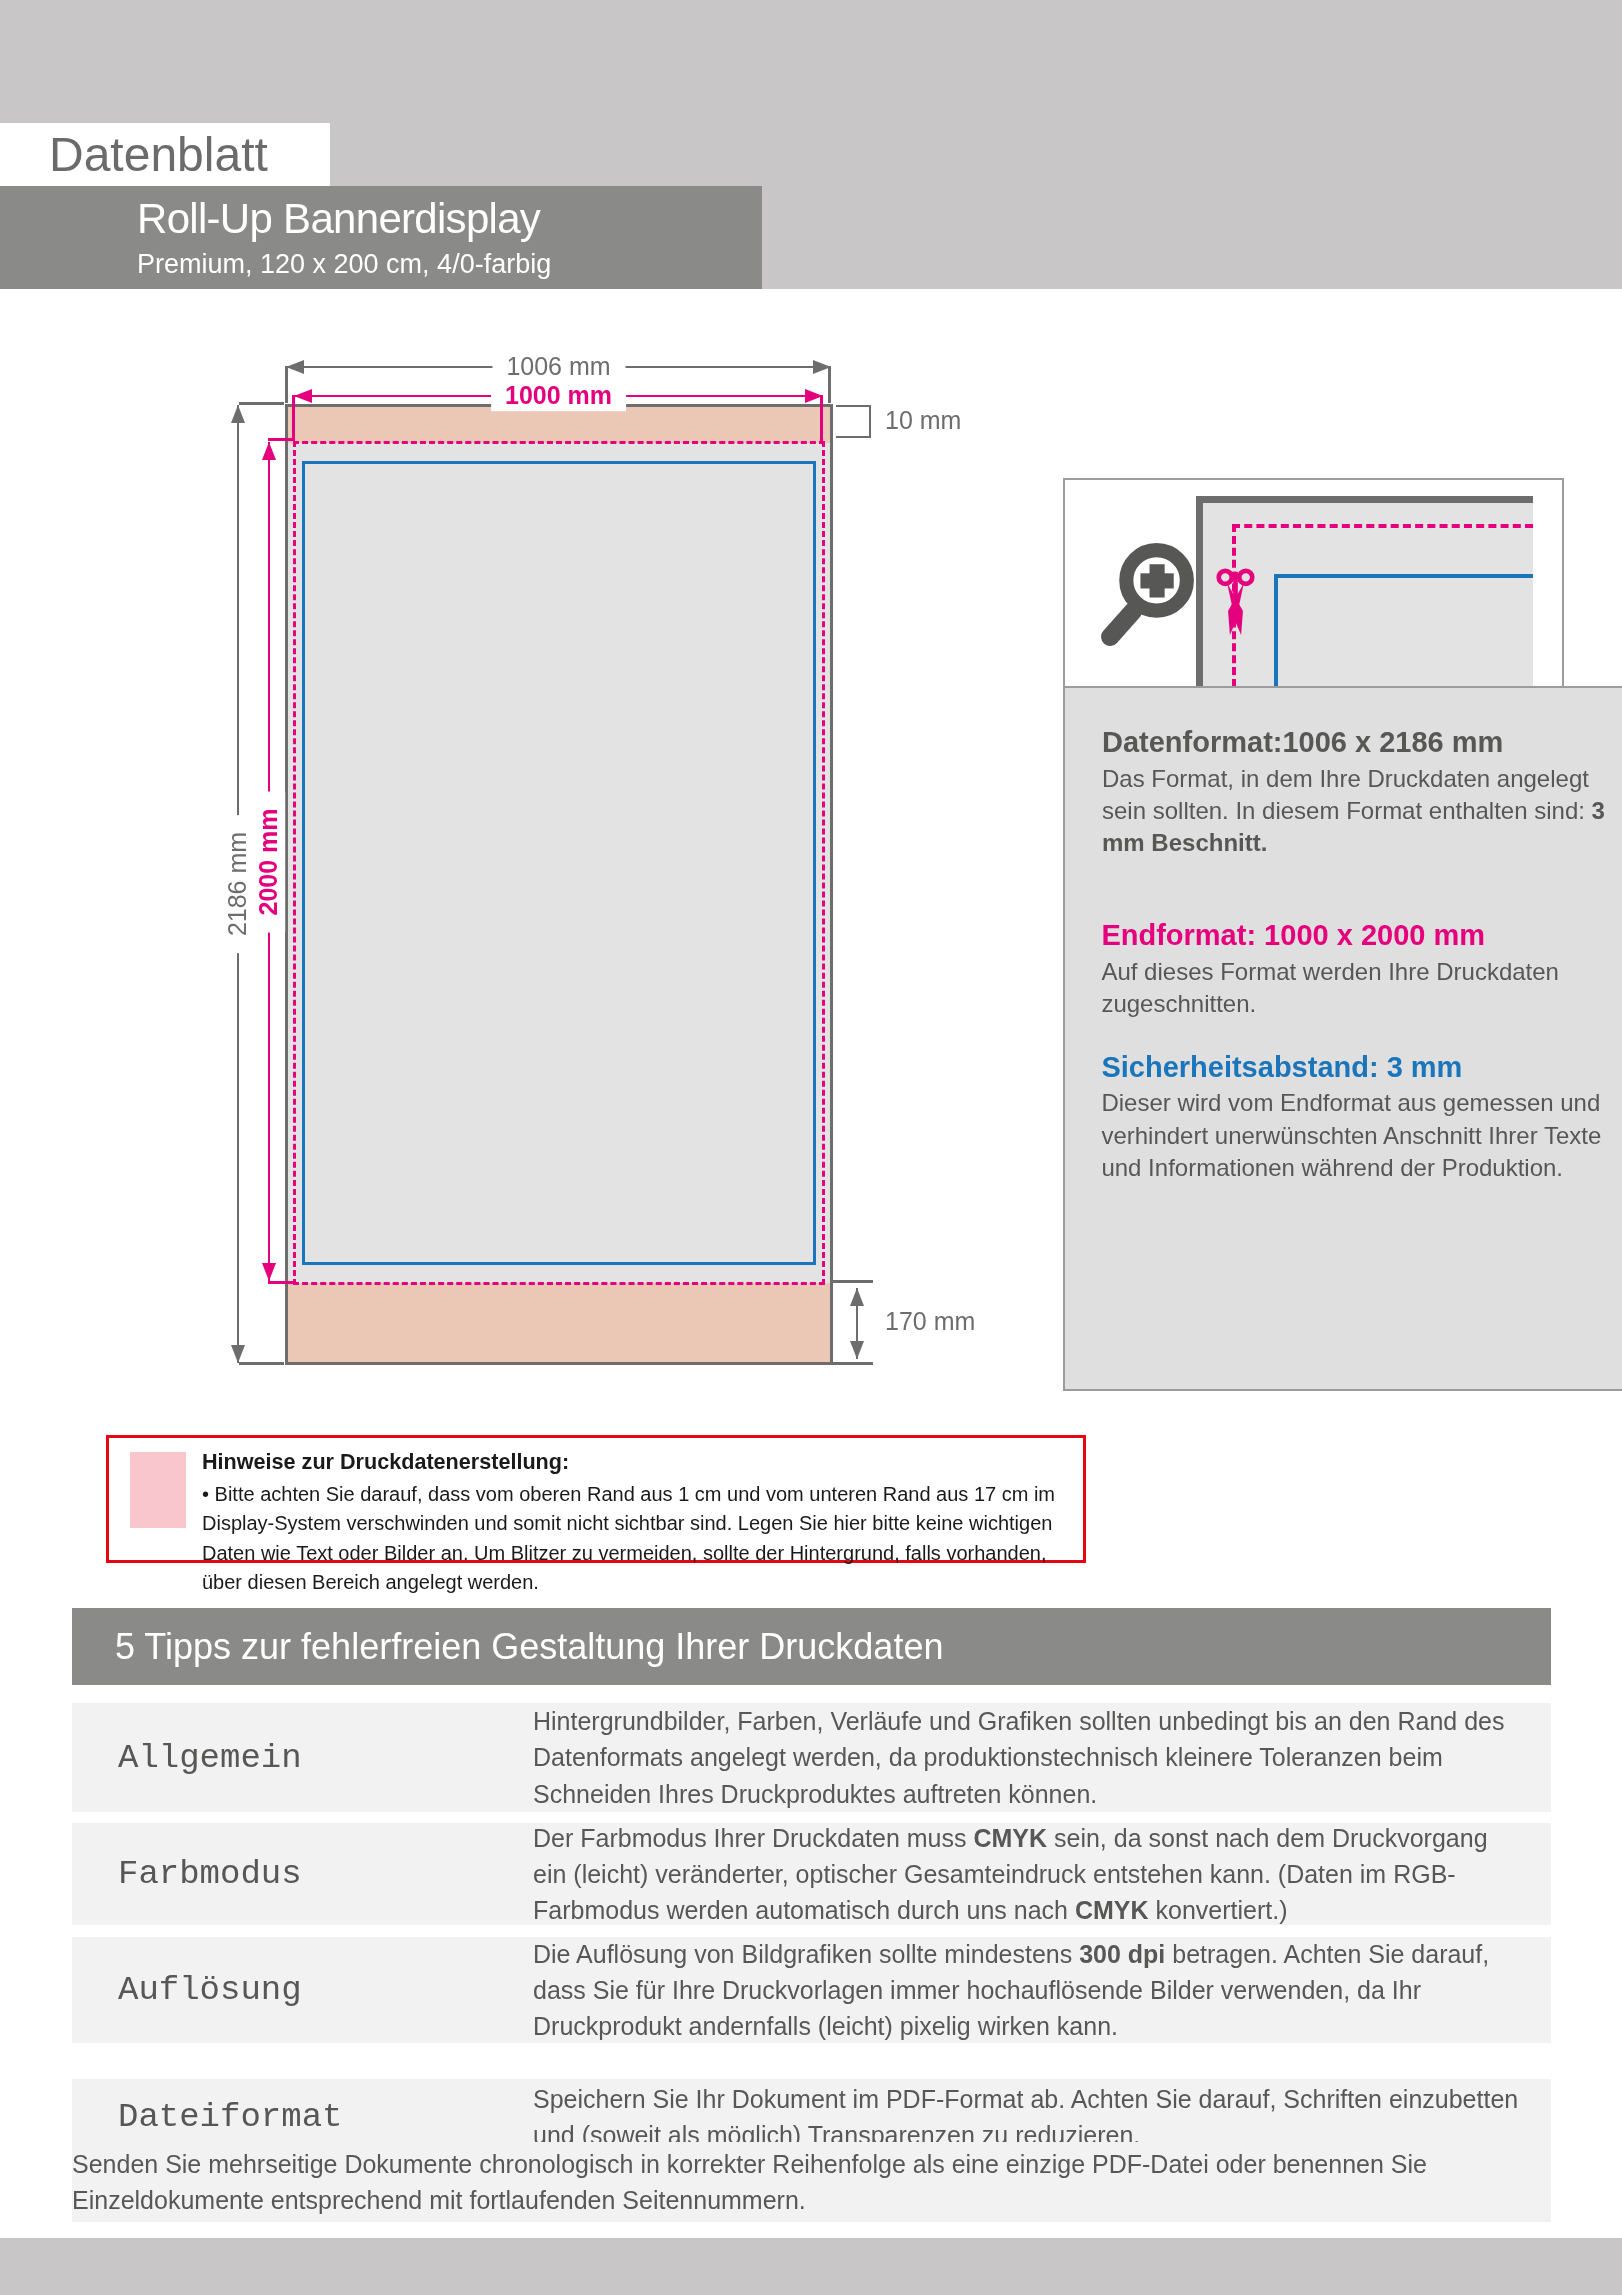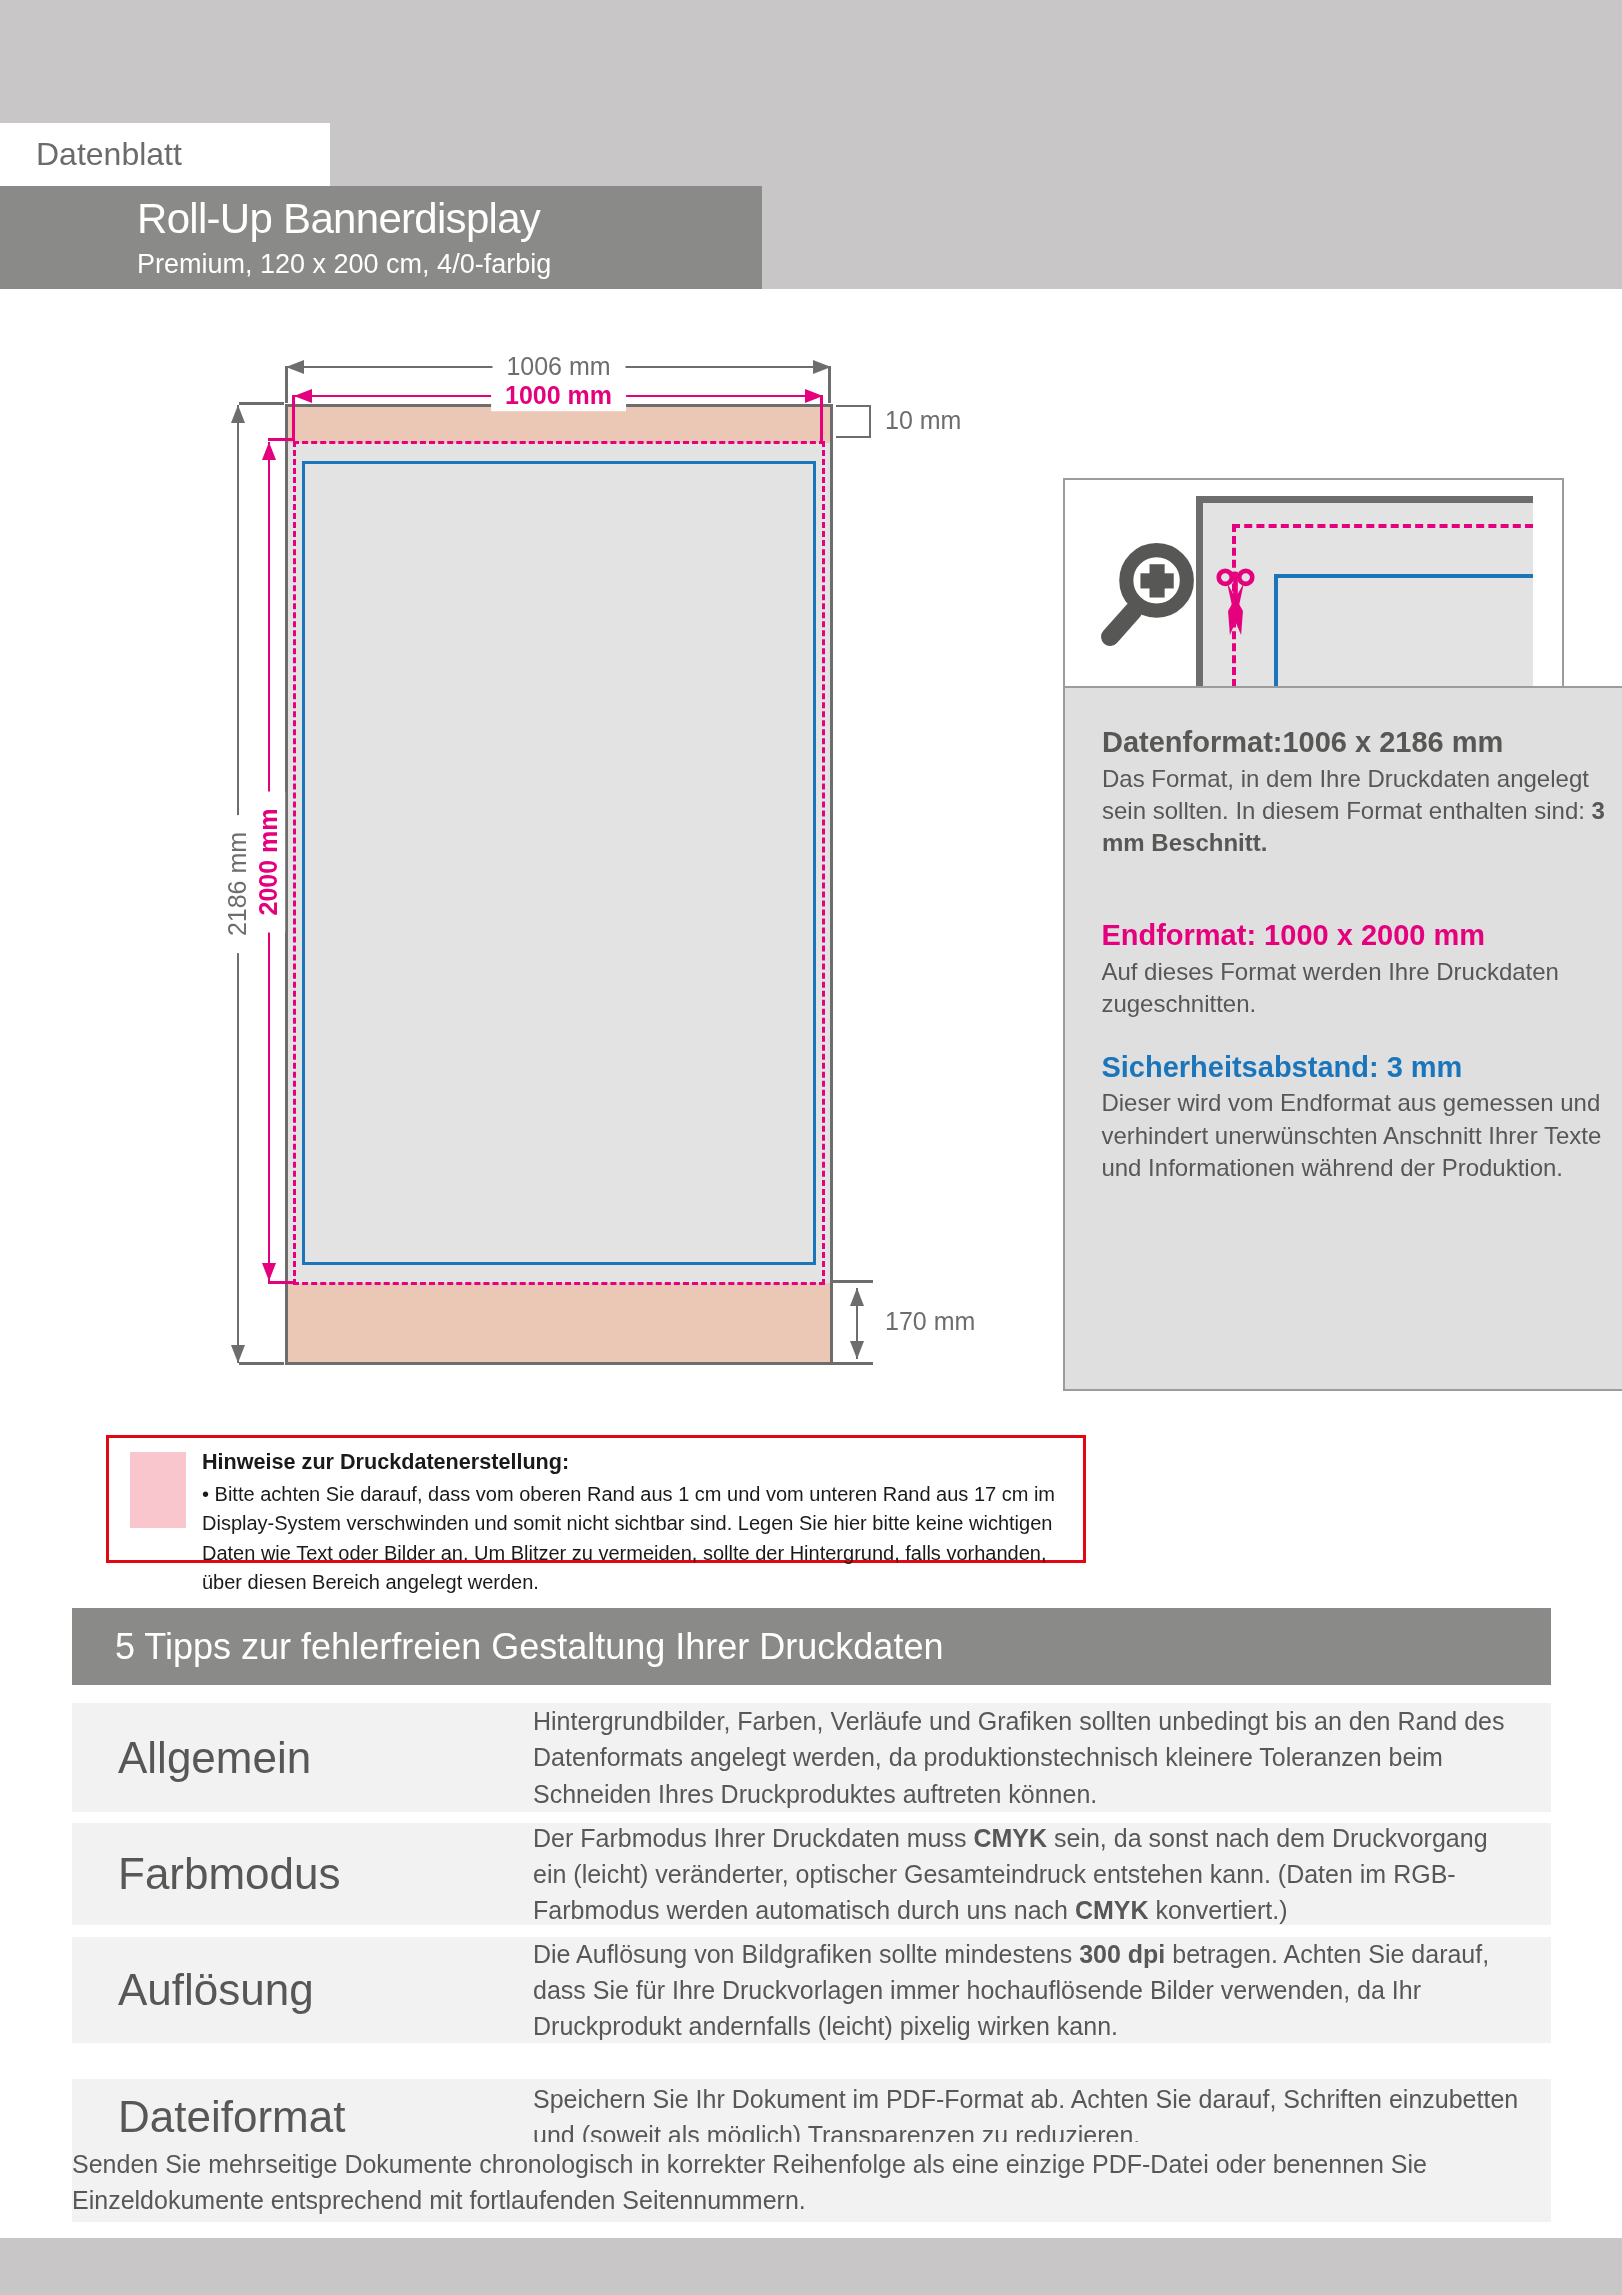--- a/index.html
+++ b/index.html
@@ -8,21 +8,21 @@
     --inner:#e4e3e3; --gray-line:#6d6d6d; --text:#575756; --row:#f2f2f2;
     --border:#9d9c9c; --eyebrow-text:#6b6b6b; --note-text:#1a1a1a;
   }
   *{box-sizing:border-box; margin:0; padding:0;}
   body{margin:0; background:#ffffff; font-family:"Liberation Sans", sans-serif;}
   .page{position:relative; width:1623px; height:2295px; background:#ffffff; overflow:hidden;}
 
   
   .band-top{position:absolute; left:0; top:0; width:1623px; height:289px; background:var(--band);}
   .eyebrow-box{position:absolute; left:0; top:123px; width:330px; height:63px; background:#ffffff;}
-  .eyebrow-box span{display:block; padding-left:36px; line-height:63px; font-size:32px; color:var(--eyebrow-text);}
+  .eyebrow-box span{display:block; padding-left:36px; line-height:63px; font-size:48px; color:var(--eyebrow-text);margin-left:13px;}
   .title-bar{position:absolute; left:0; top:186px; width:762px; height:103px; background:var(--bar);
     display:flex; flex-direction:column; justify-content:center; align-items:flex-start; padding-left:137px;}
   .title-bar .title{color:#fff; font-size:42px; font-weight:500; letter-spacing:-0.7px;}
   .title-bar .subtitle{color:#fff; font-size:27px; margin-top:5.2px; font-weight:400;}
 
   
   .banner{position:absolute; left:285px; top:404px; width:548px; height:961px;
     border:3.3px solid var(--gray-line); background:var(--inner);}
   .bleed-top{position:absolute; left:0; right:0; top:0; height:36px; background:var(--salmon);}
   .bleed-bottom{position:absolute; left:0; right:0; bottom:0; height:79px; background:var(--salmon);}
@@ -82,21 +82,21 @@
   .note .swatch{position:absolute; left:21px; top:14.4px; width:56px; height:76px; background:var(--pink);}
   .note .content{margin:10.5px 25px 0 93px;}
   .note h4{font-size:21.6px; font-weight:700; color:var(--note-text); margin-bottom:5.2px;}
   .note p{font-size:20px; line-height:1.48; color:var(--note-text);}
 
   
   .tips-header{position:absolute; left:72px; top:1608px; width:1479px; height:77px; background:var(--bar);}
   .tips-header span{display:block; padding-left:43px; line-height:77px; font-size:36px; color:#fff; font-weight:400;}
   .tip-row{position:absolute; left:72px; width:1479px; background:var(--row);
     display:flex; align-items:center;}
-  .tip-label{flex:0 0 461px; padding-left:46px; font-size:44px; color:var(--text);}
+  .tip-label{flex:0 0 461px; padding-left:46px; font-size:34px; color:var(--text);font-family:Liberation Mono, monospace;}
   .tip-text{flex:1 1 auto; padding-right:29.4px; font-size:25px; line-height:1.45; color:var(--text);}
   .tip-text b{font-weight:700;}
   .r1{top:1703px; height:109px;} .r2{top:1823px; height:102px;}
   .r3{top:1937px; height:106px;} .r4{top:2055px; height:76px;margin-top:24px;}
   .r5{top:2142px; height:80px;}
 
   .footer{position:absolute; left:0; top:2238px; width:1623px; height:58px; background:var(--band);}
 </style>
 </head>
 <body>

